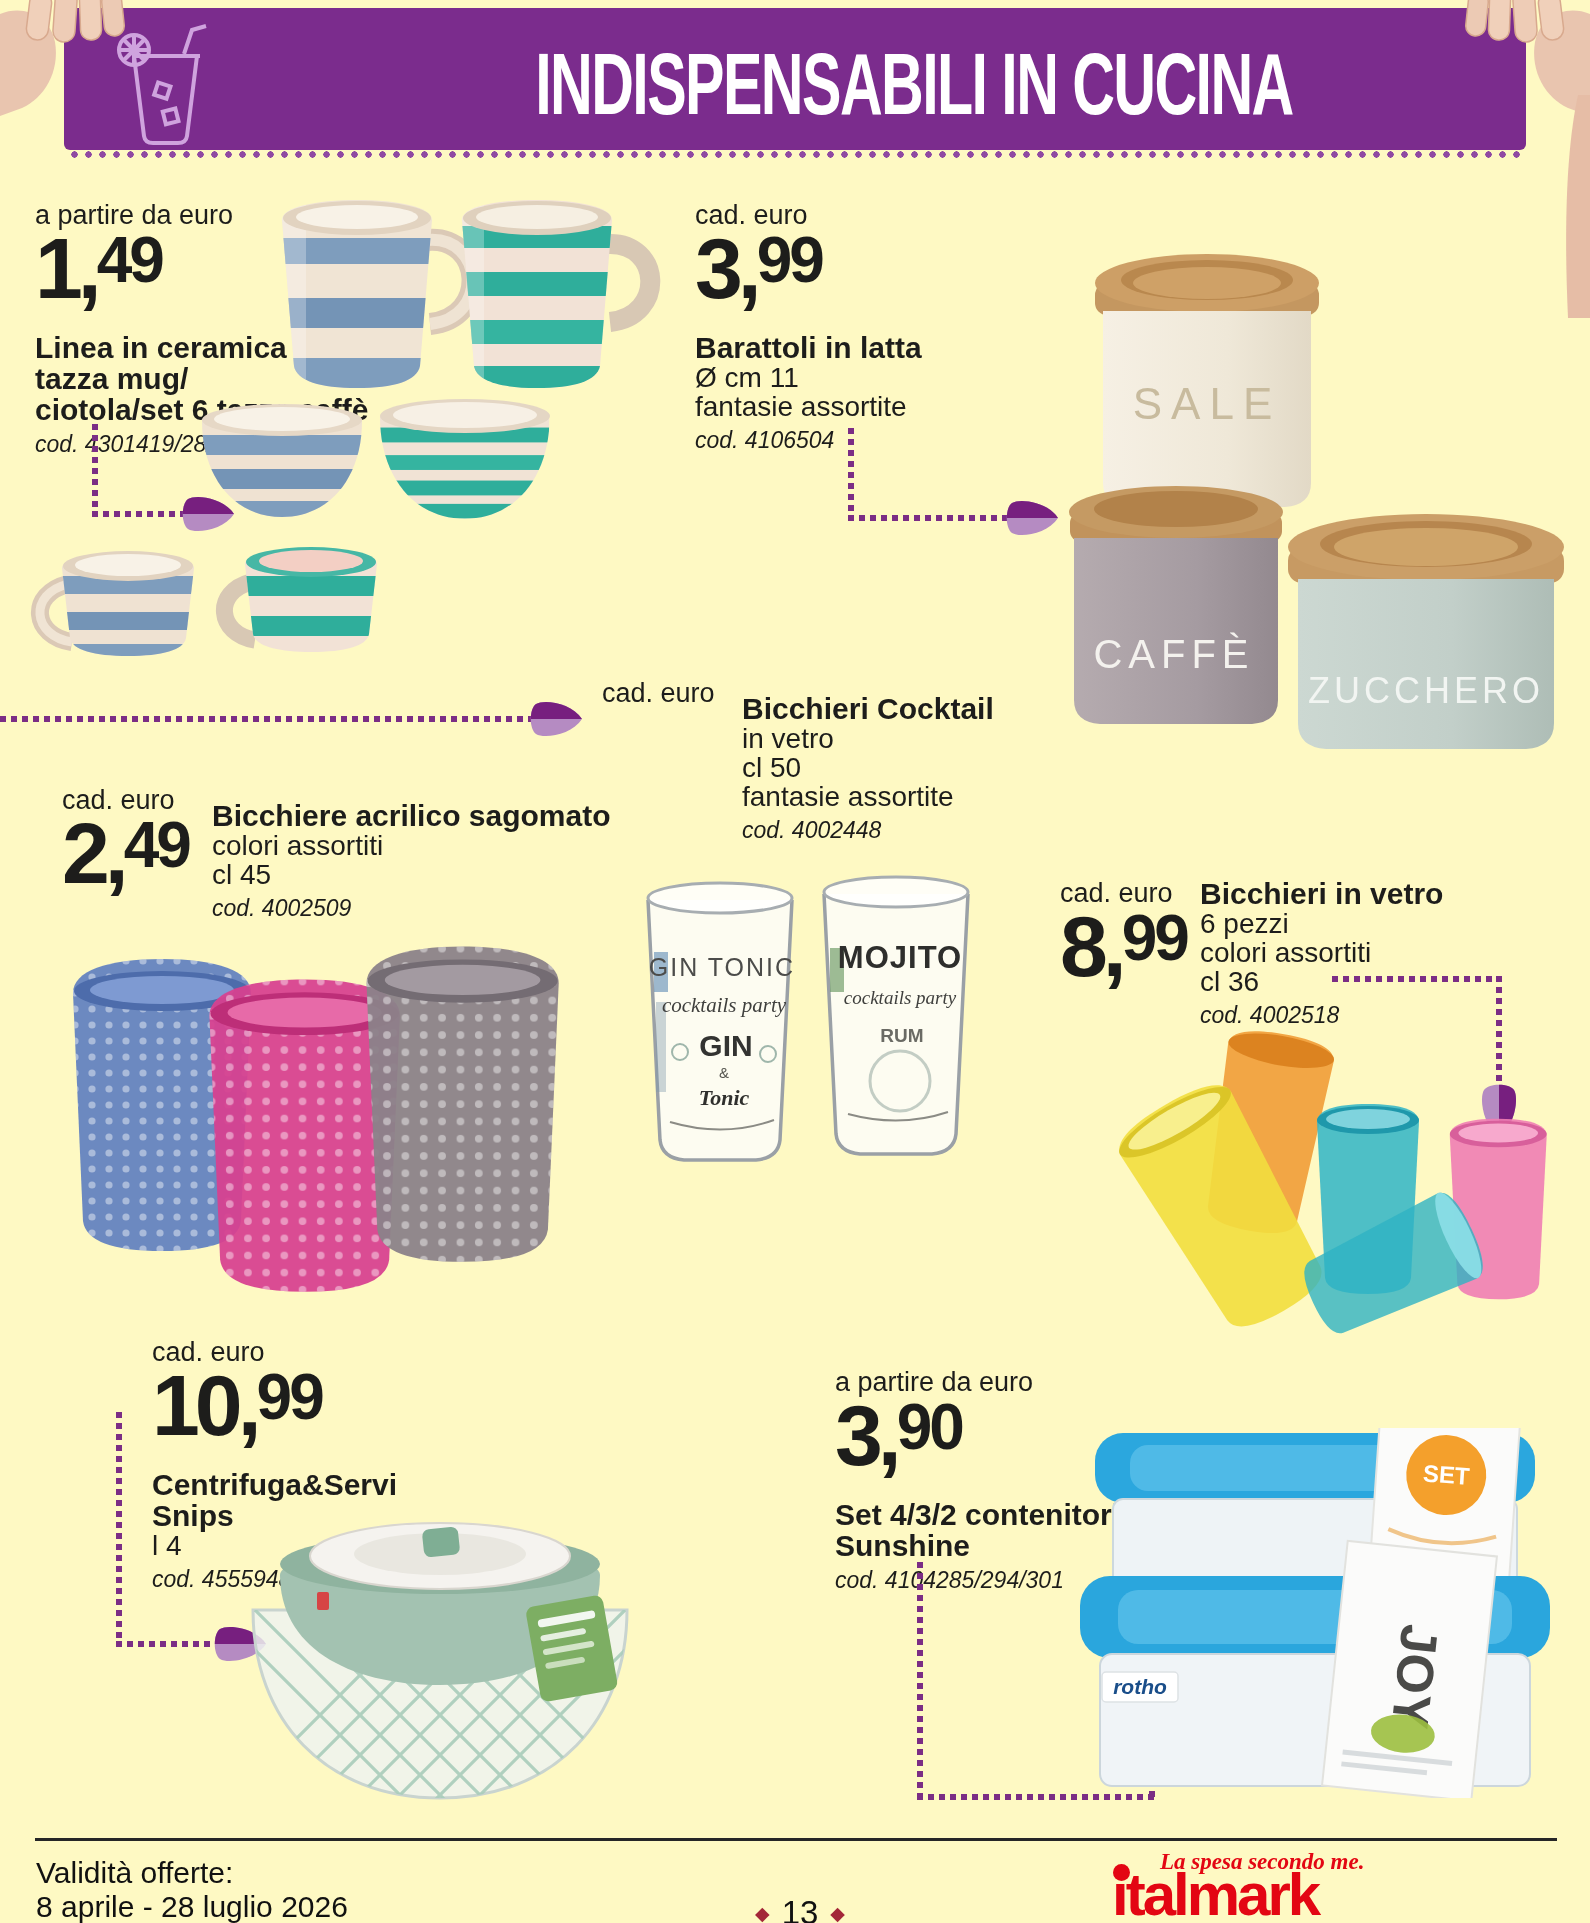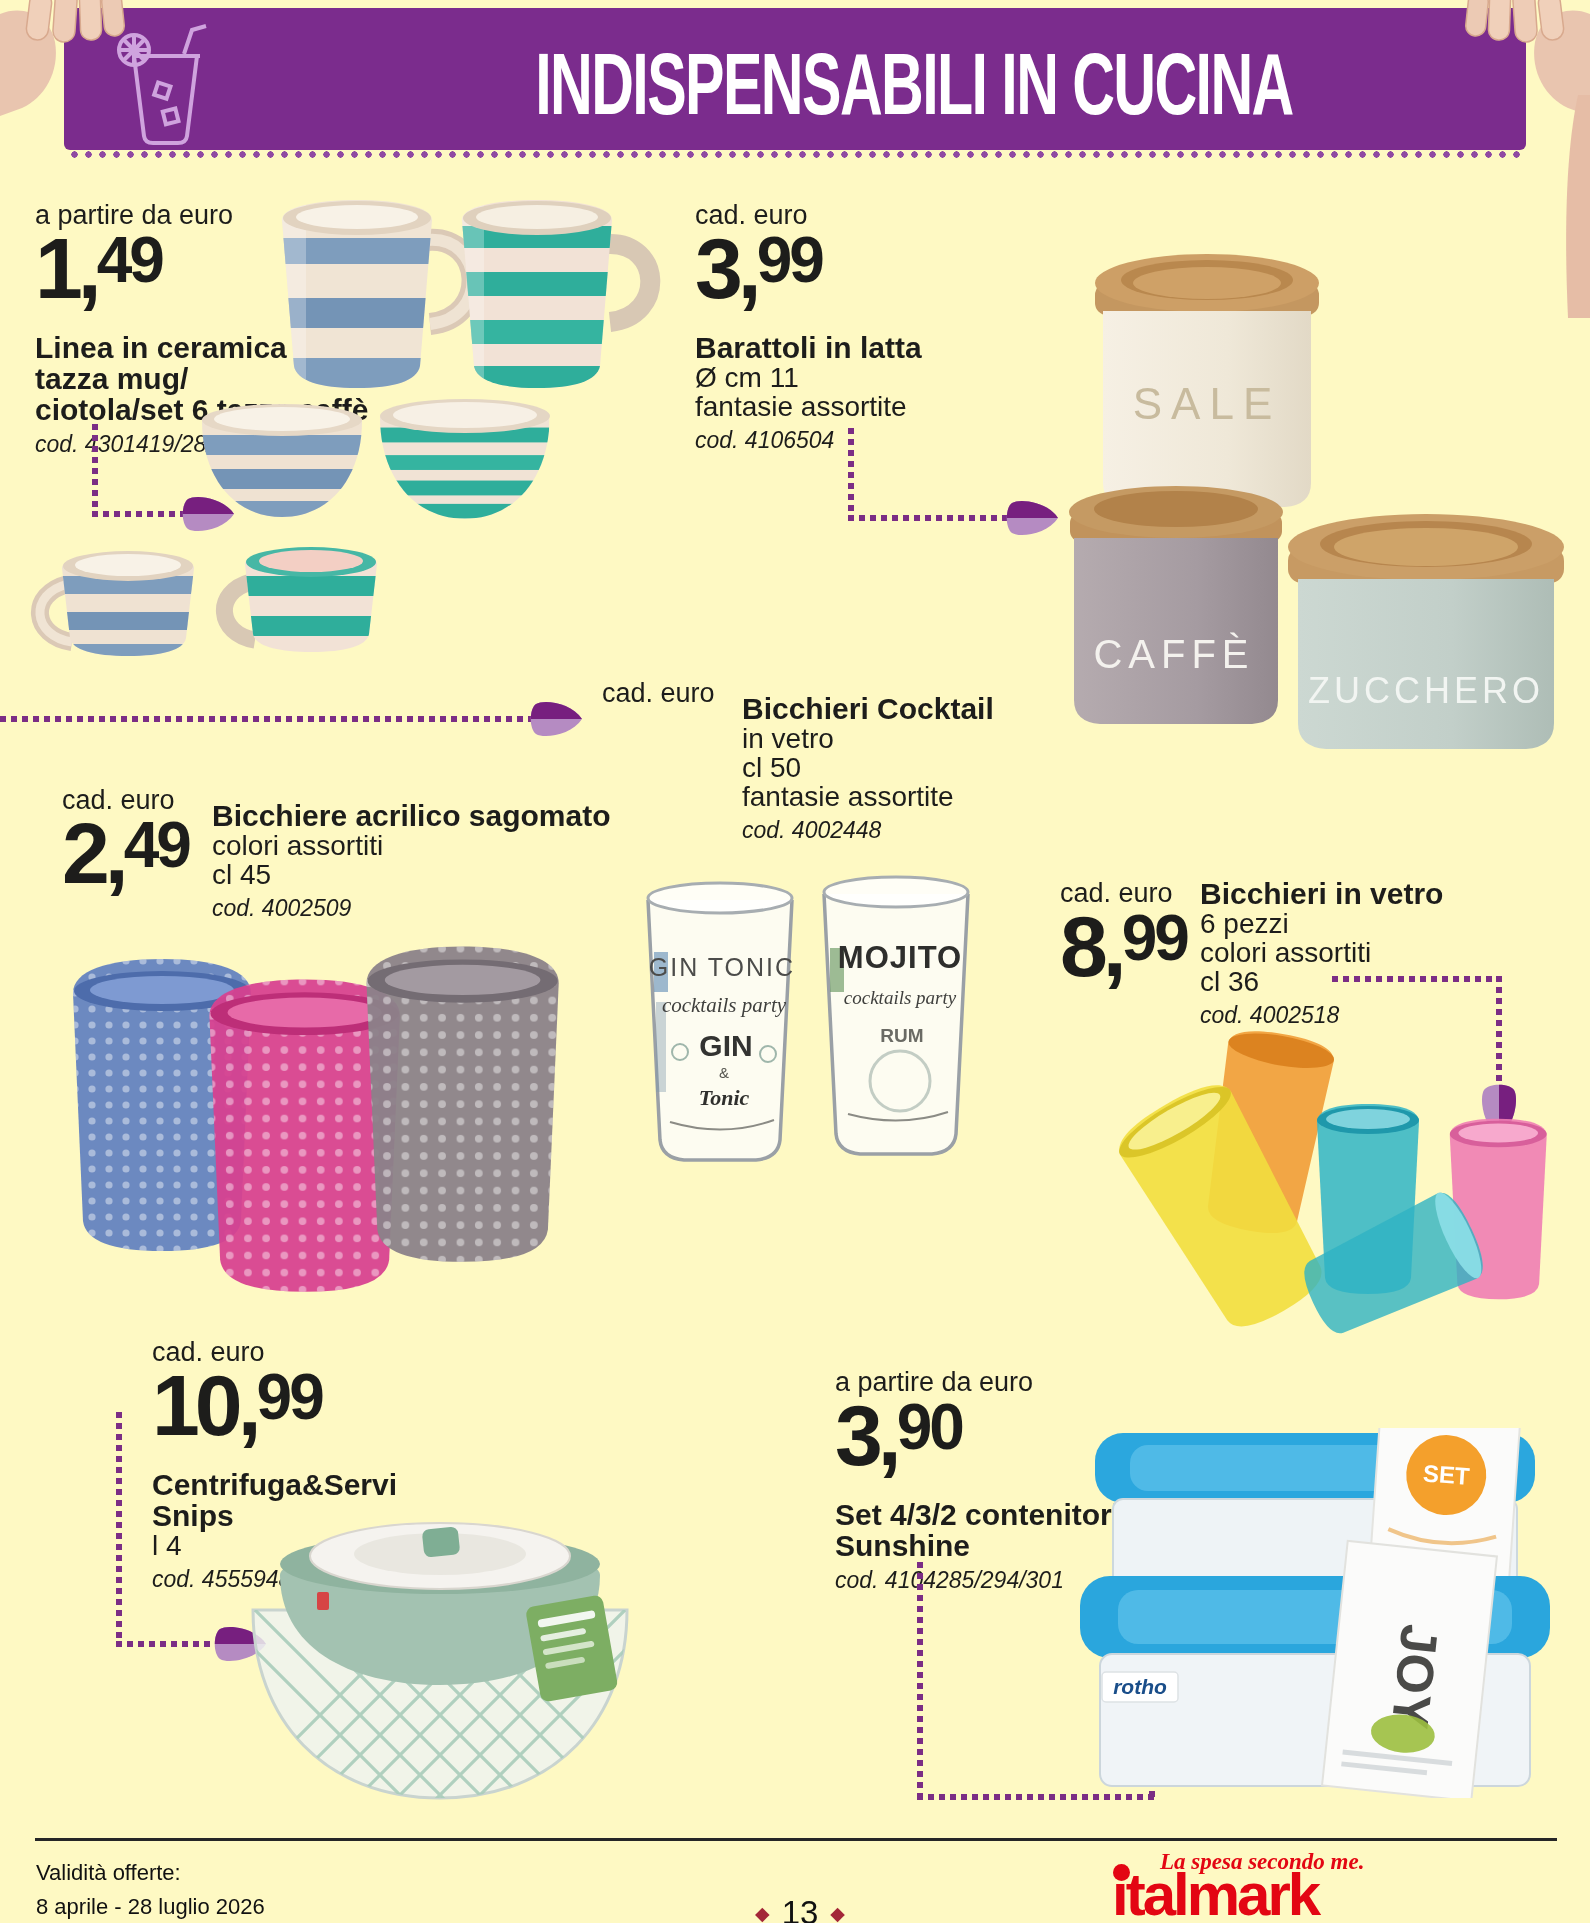--- a/index.html
+++ b/index.html
@@ -24,21 +24,21 @@
   .pprice{font-weight:800;line-height:66px;letter-spacing:-5px;white-space:nowrap;}
   .pwhole,.pcomma{font-size:86px;}
   .pcents{font-size:64px;vertical-align:16px;letter-spacing:-3px;}
   .pname{margin-top:6px;font-size:30px;font-weight:700;line-height:31px;}
   .pname span{display:block;white-space:nowrap;}
   .pdetails{font-size:28px;line-height:29px;}
   .pdetails span{display:block;white-space:nowrap;}
   .pcode{margin-top:6px;font-size:23px;font-style:italic;white-space:nowrap;}
   
   #footer-rule{position:absolute;left:35px;top:1838px;width:1522px;height:3px;background:#262626;}
-  .foot-txt{position:absolute;font-size:22px;line-height:33px;color:#111;}
+  .foot-txt{position:absolute;font-size:30px;line-height:33px;color:#111;}
   #page-num{position:absolute;left:690px;top:1894px;width:220px;text-align:center;font-size:33px;color:#111;}
   .diamond{color:#a32638;font-size:19px;vertical-align:4px;padding:0 12px;}
   #logo-tagline{position:absolute;left:1160px;top:1849px;color:#e30613;font-size:23px;font-style:italic;font-weight:700;white-space:nowrap;font-family:Liberation Serif, serif;}
   #logo-word{position:absolute;left:1112px;top:1860px;color:#e30613;font-size:60px;font-weight:800;letter-spacing:-3px;white-space:nowrap;}
   #logo-dot{position:absolute;left:1113px;top:1864px;width:17px;height:17px;border-radius:50%;background:#e30613;}
   svg text{font-family:"Liberation Sans",sans-serif;}
   .script{font-family:"Liberation Serif",serif;font-style:italic;}
 </style>
 </head>
 <body>

